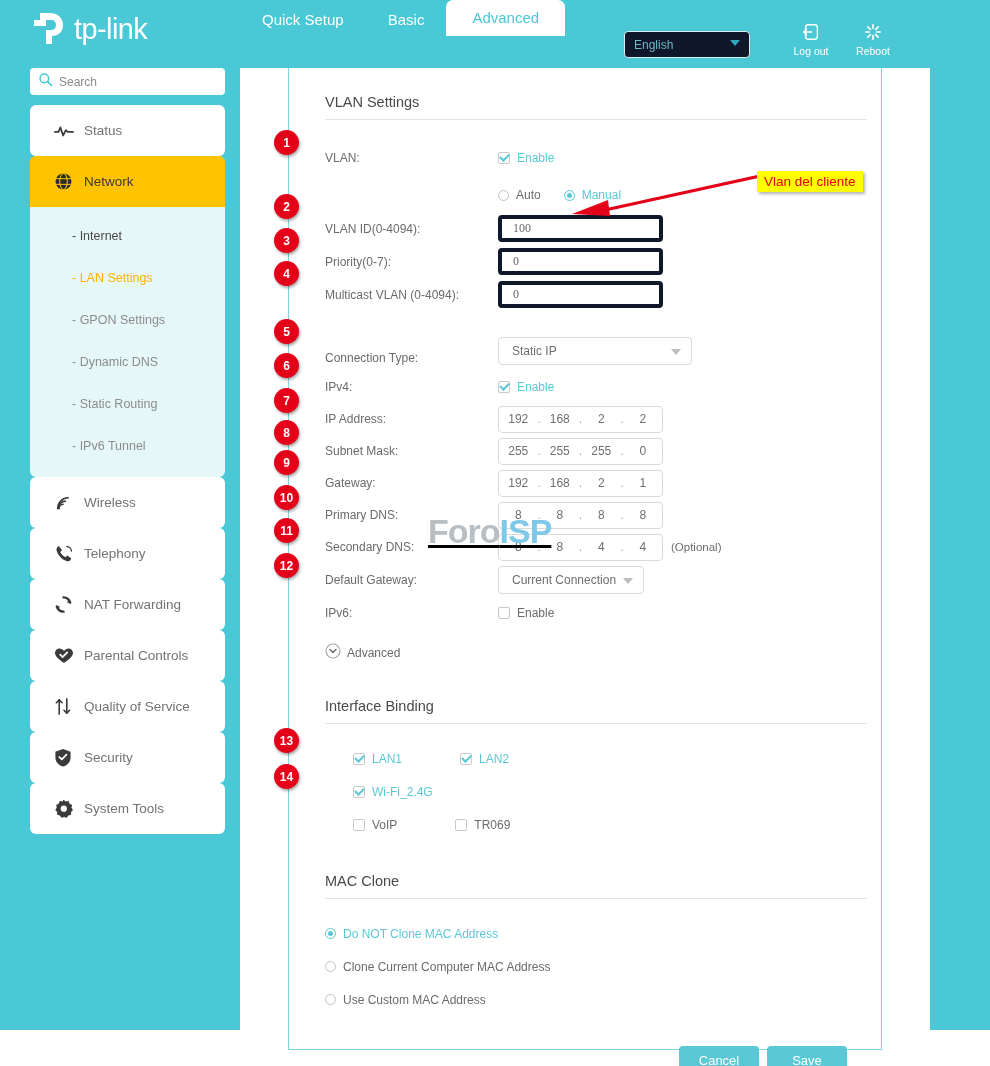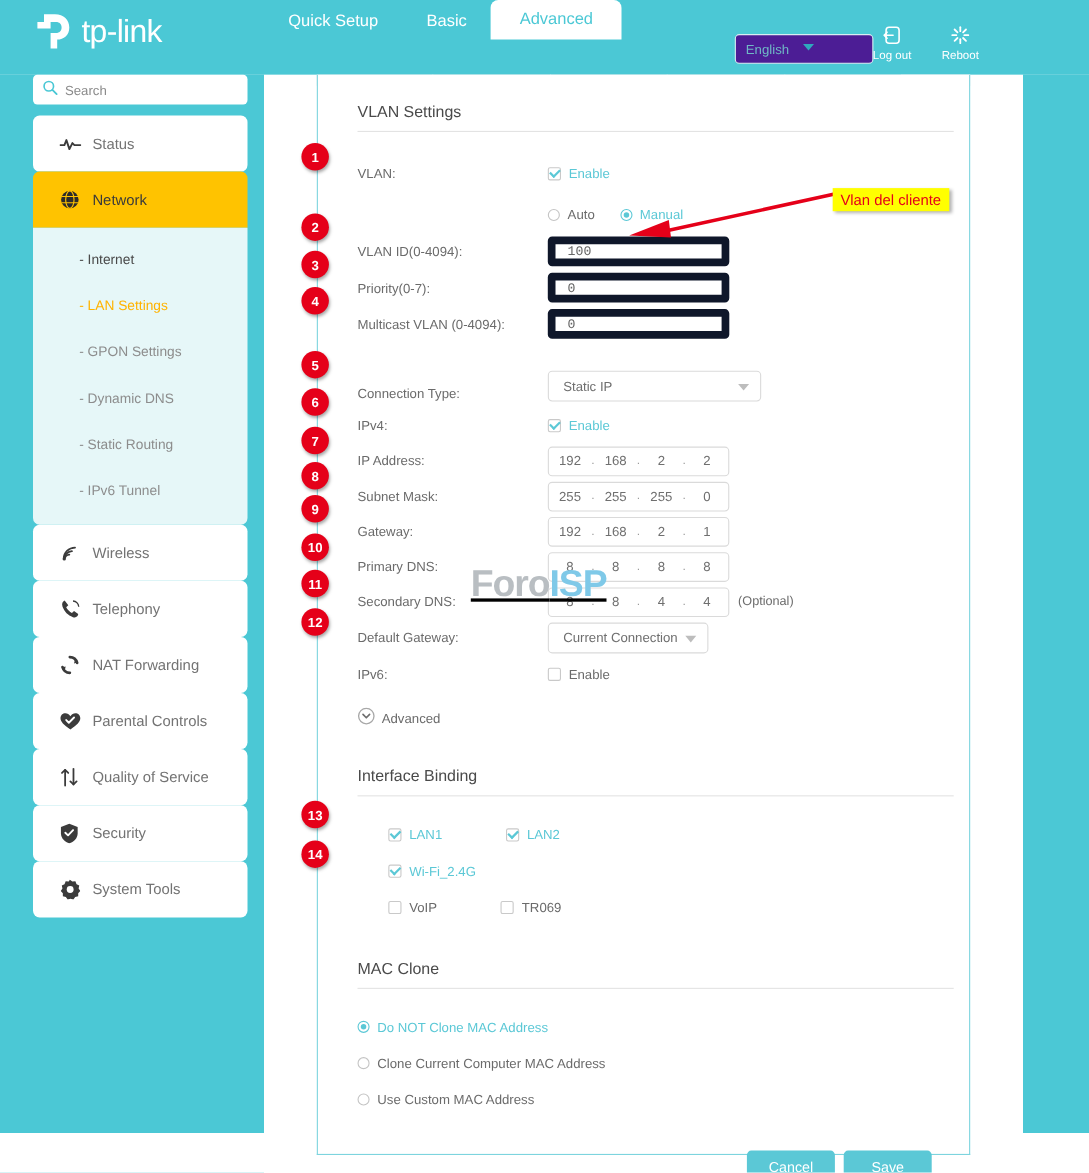--- a/index.html
+++ b/index.html
@@ -57,25 +57,24 @@
     border-radius: 7px 7px 0 0; height: 36px; line-height: 36px;
     padding: 0 26px;
   }
 
   
   .lang-wrap {
     position: absolute; left: 624px; top: 31px; width: 126px; height: 27px;
   }
   .lang-select {
     width: 126px; height: 27px;
-    background: #4c1d95; border: 1px solid #d7eef2; border-radius: 4px;
+    background: #0f172a; border: 1px solid #d7eef2; border-radius: 4px;
     color: #6fb8c6; font-size: 12px; font-family: "Liberation Sans", sans-serif;
     padding-left: 9px; -webkit-appearance: none; appearance: none;
     cursor: pointer;
-    margin-left: 44px;
   }
   .lang-caret {
     position: absolute; right: 10px; top: 9px; pointer-events: none;
     width: 0; height: 0;
     border-left: 5px solid transparent; border-right: 5px solid transparent;
     border-top: 6px solid #2fa8bd;
   }
 
   
   .top-action {
@@ -137,23 +136,23 @@
   .sec-title {
     font-size: 14.5px; color: #4a4a4a; padding-bottom: 9px;
     border-bottom: 1px solid #e3e3e3; margin-bottom: 18px;
   }
 
   .row { display: flex; align-items: center; min-height: 32px; }
   .row-label { width: 173px; font-size: 12px; color: #6b6b6b; flex: 0 0 173px; }
   .row-field { flex: 1; display: flex; align-items: center; }
 
   .tinput {
-    width: 165px; height: 27px; border: 7px solid #0f172a; border-radius: 4px;
+    width: 165px; height: 27px; border: 4px solid #0f172a; border-radius: 4px;
     font-size: 12px; color: #666; padding-left: 11px; outline: none;
-    font-family: Liberation Mono, monospace; background: #fff;
+    font-family: Liberation Serif, serif; background: #fff;
   }
   .ipbox {
     width: 165px; height: 27px; border: 1px solid #dadada; border-radius: 4px;
     display: flex; align-items: center; font-size: 12px; color: #6f6f6f;
   }
   .ipbox .oct { flex: 1; text-align: center; }
   .ipbox .dot { color: #9a9a9a; font-size: 11px; }
 
   .selbox {
     width: 194px; height: 28px; border: 1px solid #dadada; border-radius: 4px;

